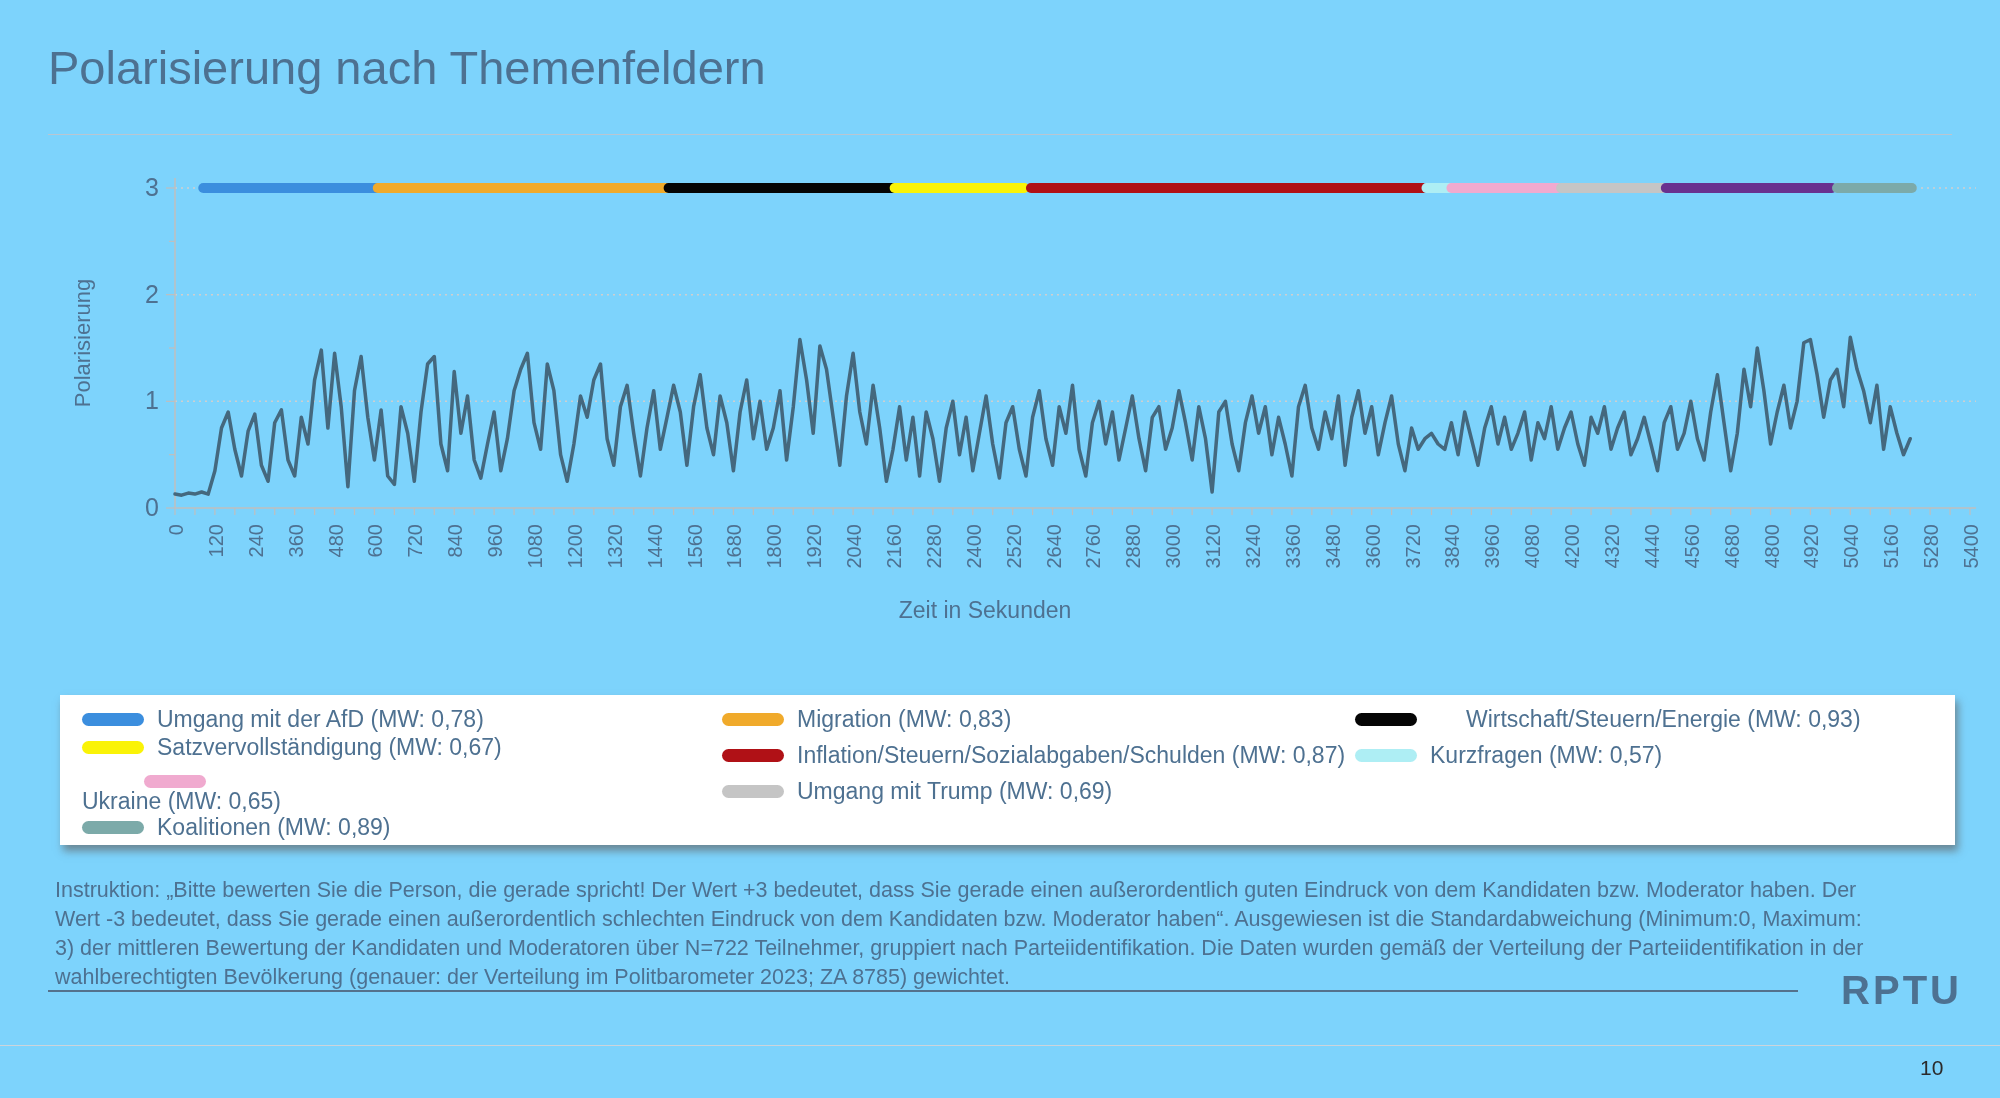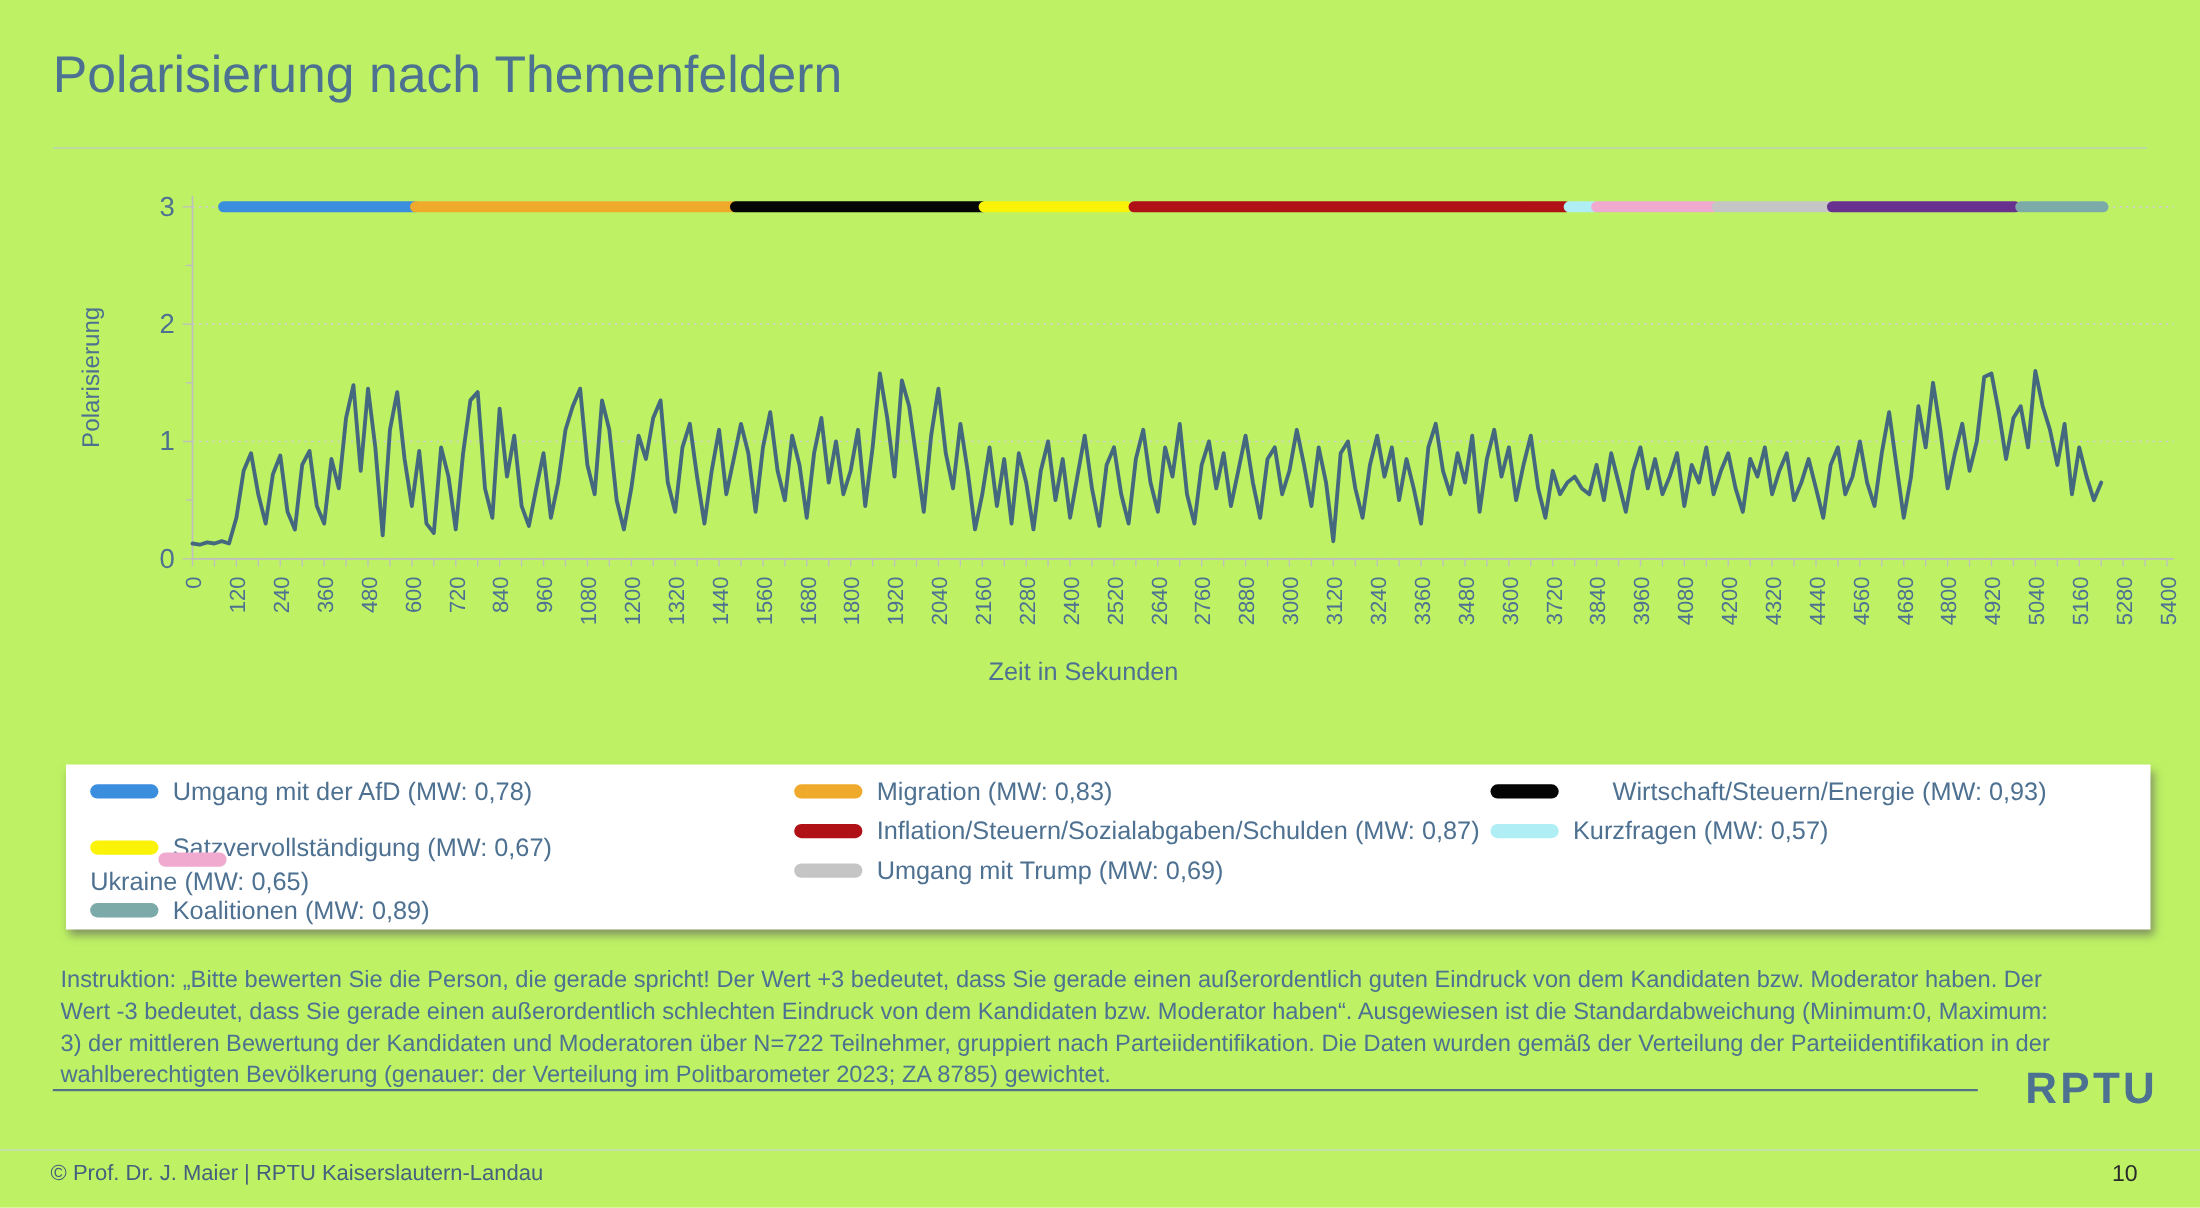--- a/index.html
+++ b/index.html
@@ -1,17 +1,17 @@
 <!DOCTYPE html>
 <html><head>
 <meta charset="utf-8">
 <style>
   html,body{margin:0;padding:0;background:#ffffff;}
   .slide{
-    position:relative;width:2000px;height:1098px;background:#bef264;
+    position:relative;width:2000px;height:1098px;background:#7dd3fc;
     font-family:"Liberation Sans",sans-serif;overflow:hidden;
   }
   .title{
     position:absolute;left:48px;top:40px;font-size:47px;color:#4d7191;
     letter-spacing:0px;white-space:nowrap;
   }
   .title-divider{
     position:absolute;left:48px;top:134px;width:1904px;height:1px;background:#b9c6d2;
   }
   .chart-wrap{position:absolute;left:60px;top:140px;width:1930px;height:495px;}
@@ -228,21 +228,21 @@
         <span class="legend-label">Umgang mit der AfD (MW: 0,78)</span>
       </div>
       <div class="legend-item" style="left: 662px; top: 8px; align-items: center;">
         <span class="legend-swatch" style="background: rgb(240, 170, 43);"></span>
         <span class="legend-label">Migration (MW: 0,83)</span>
       </div>
       <div class="legend-item" style="left: 1295px; top: 8px; gap: 36px;">
         <span class="legend-swatch" style="background: rgb(5, 5, 5);"></span>
         <span class="legend-label">Wirtschaft/Steuern/Energie (MW: 0,93)</span>
       </div>
-      <div class="legend-item" style="left: 22px; top: 59px; justify-content: space-between;">
+      <div class="legend-item" style="left: 22px; top: 36px; justify-content: space-between;">
         <span class="legend-swatch" style="background: rgb(250, 243, 7);"></span>
         <span class="legend-label">Satzvervollständigung (MW: 0,67)</span>
       </div>
       <div class="legend-item" style="left: 662px; top: 44px;">
         <span class="legend-swatch" style="background: rgb(176, 17, 22);"></span>
         <span class="legend-label">Inflation/Steuern/Sozialabgaben/Schulden (MW: 0,87)</span>
       </div>
       <div class="legend-item" style="left: 1295px; top: 44px;">
         <span class="legend-swatch" style="background: rgb(174, 238, 244);"></span>
         <span class="legend-label">Kurzfragen (MW: 0,57)</span>
@@ -265,16 +265,15 @@
     <div>Instruktion: „Bitte bewerten Sie die Person, die gerade spricht! Der Wert +3 bedeutet, dass Sie gerade einen außerordentlich guten Eindruck von dem Kandidaten bzw. Moderator haben. Der</div>
     <div>Wert -3 bedeutet, dass Sie gerade einen außerordentlich schlechten Eindruck von dem Kandidaten bzw. Moderator haben“. Ausgewiesen ist die Standardabweichung (Minimum:0, Maximum:</div>
     <div>3) der mittleren Bewertung der Kandidaten und Moderatoren über N=722 Teilnehmer, gruppiert nach Parteiidentifikation. Die Daten wurden gemäß der Verteilung der Parteiidentifikation in der</div>
     <div>wahlberechtigten Bevölkerung (genauer: der Verteilung im Politbarometer 2023; ZA 8785) gewichtet.</div>
   </div>
   <div class="instruction-underline"></div>
 
   <div class="rptu-logo">RPTU</div>
 
   <div class="footer-divider"></div>
-  <div class="footer-copyright">© Prof. Dr. J. Maier | RPTU Kaiserslautern-Landau</div>
   <div class="page-number">10</div>
 
 </div>
 
 </body></html>

